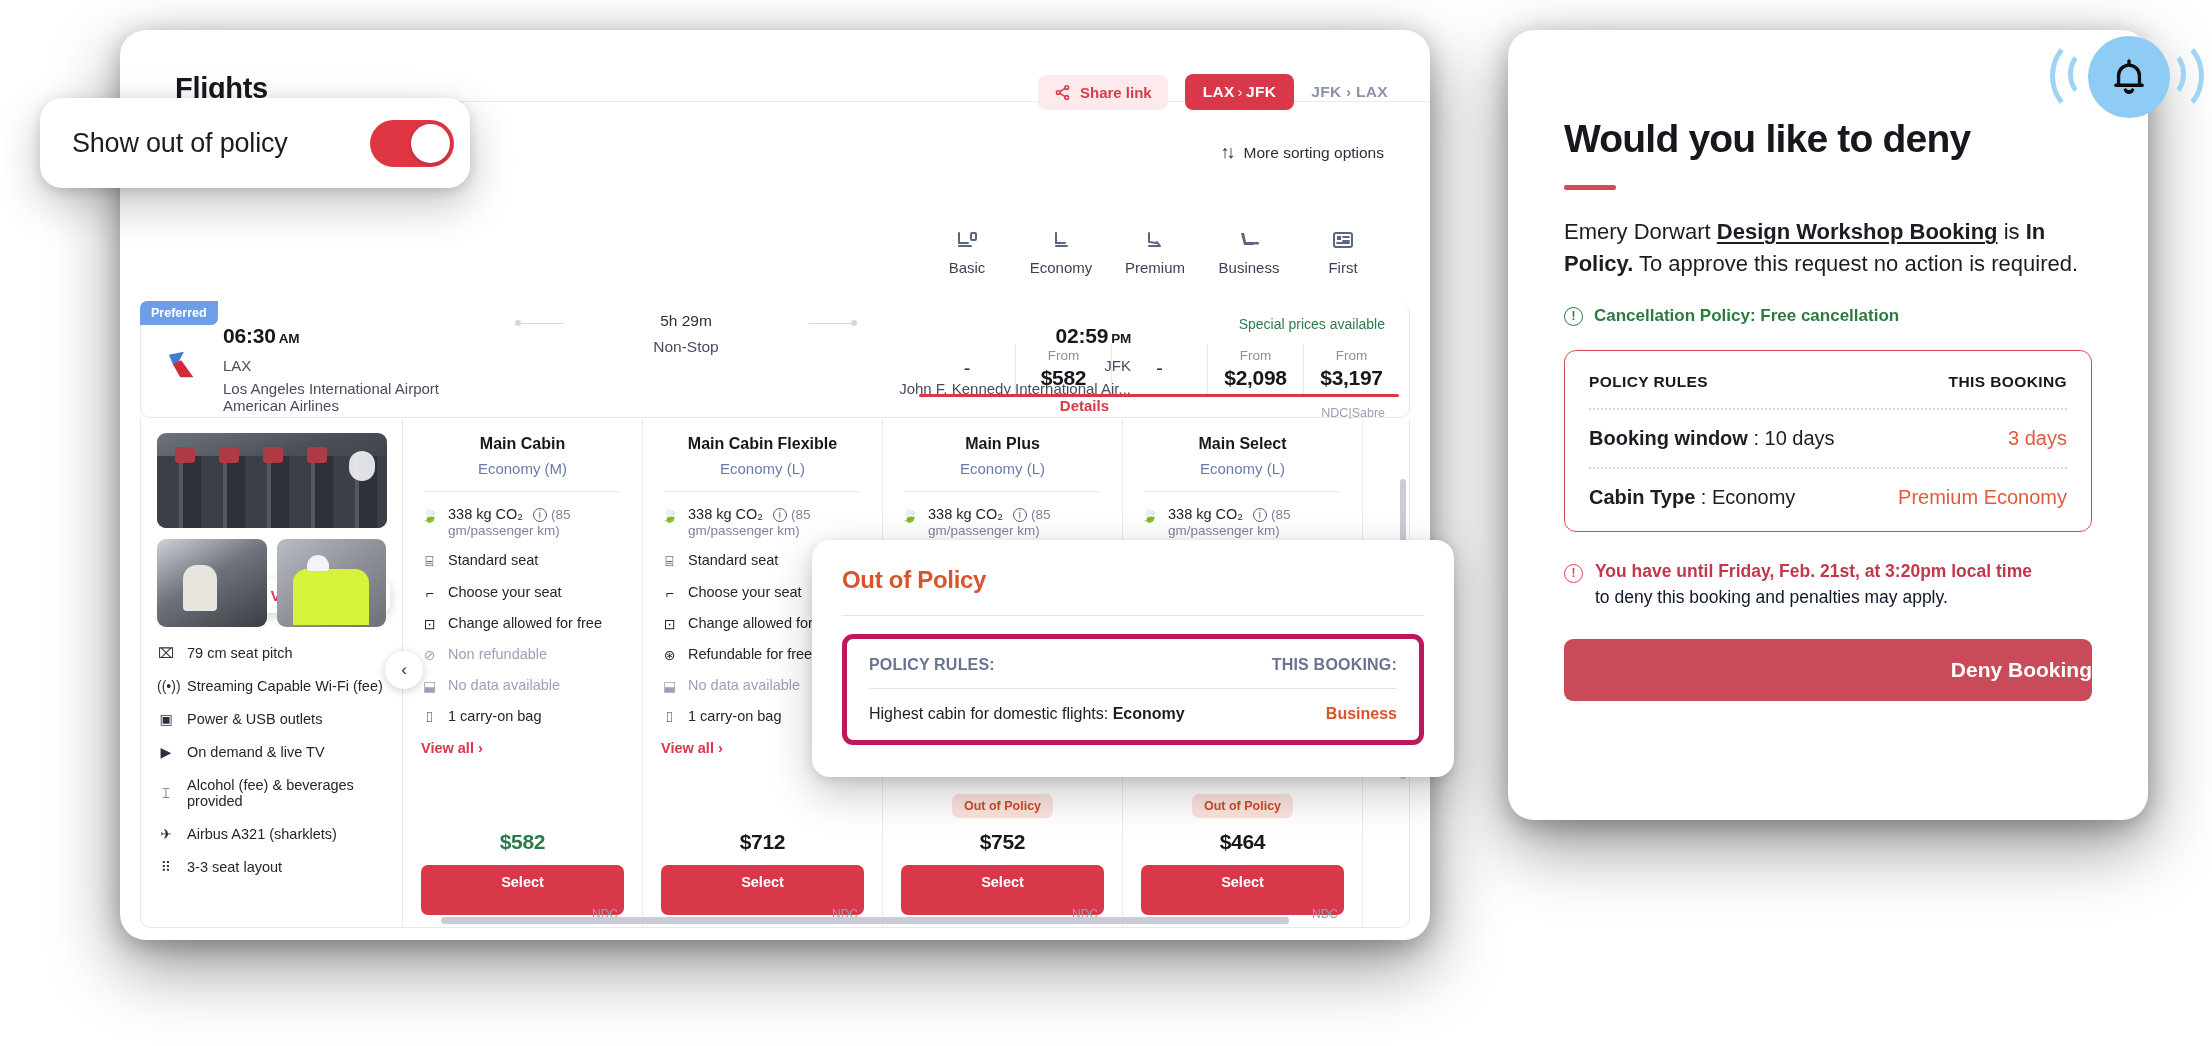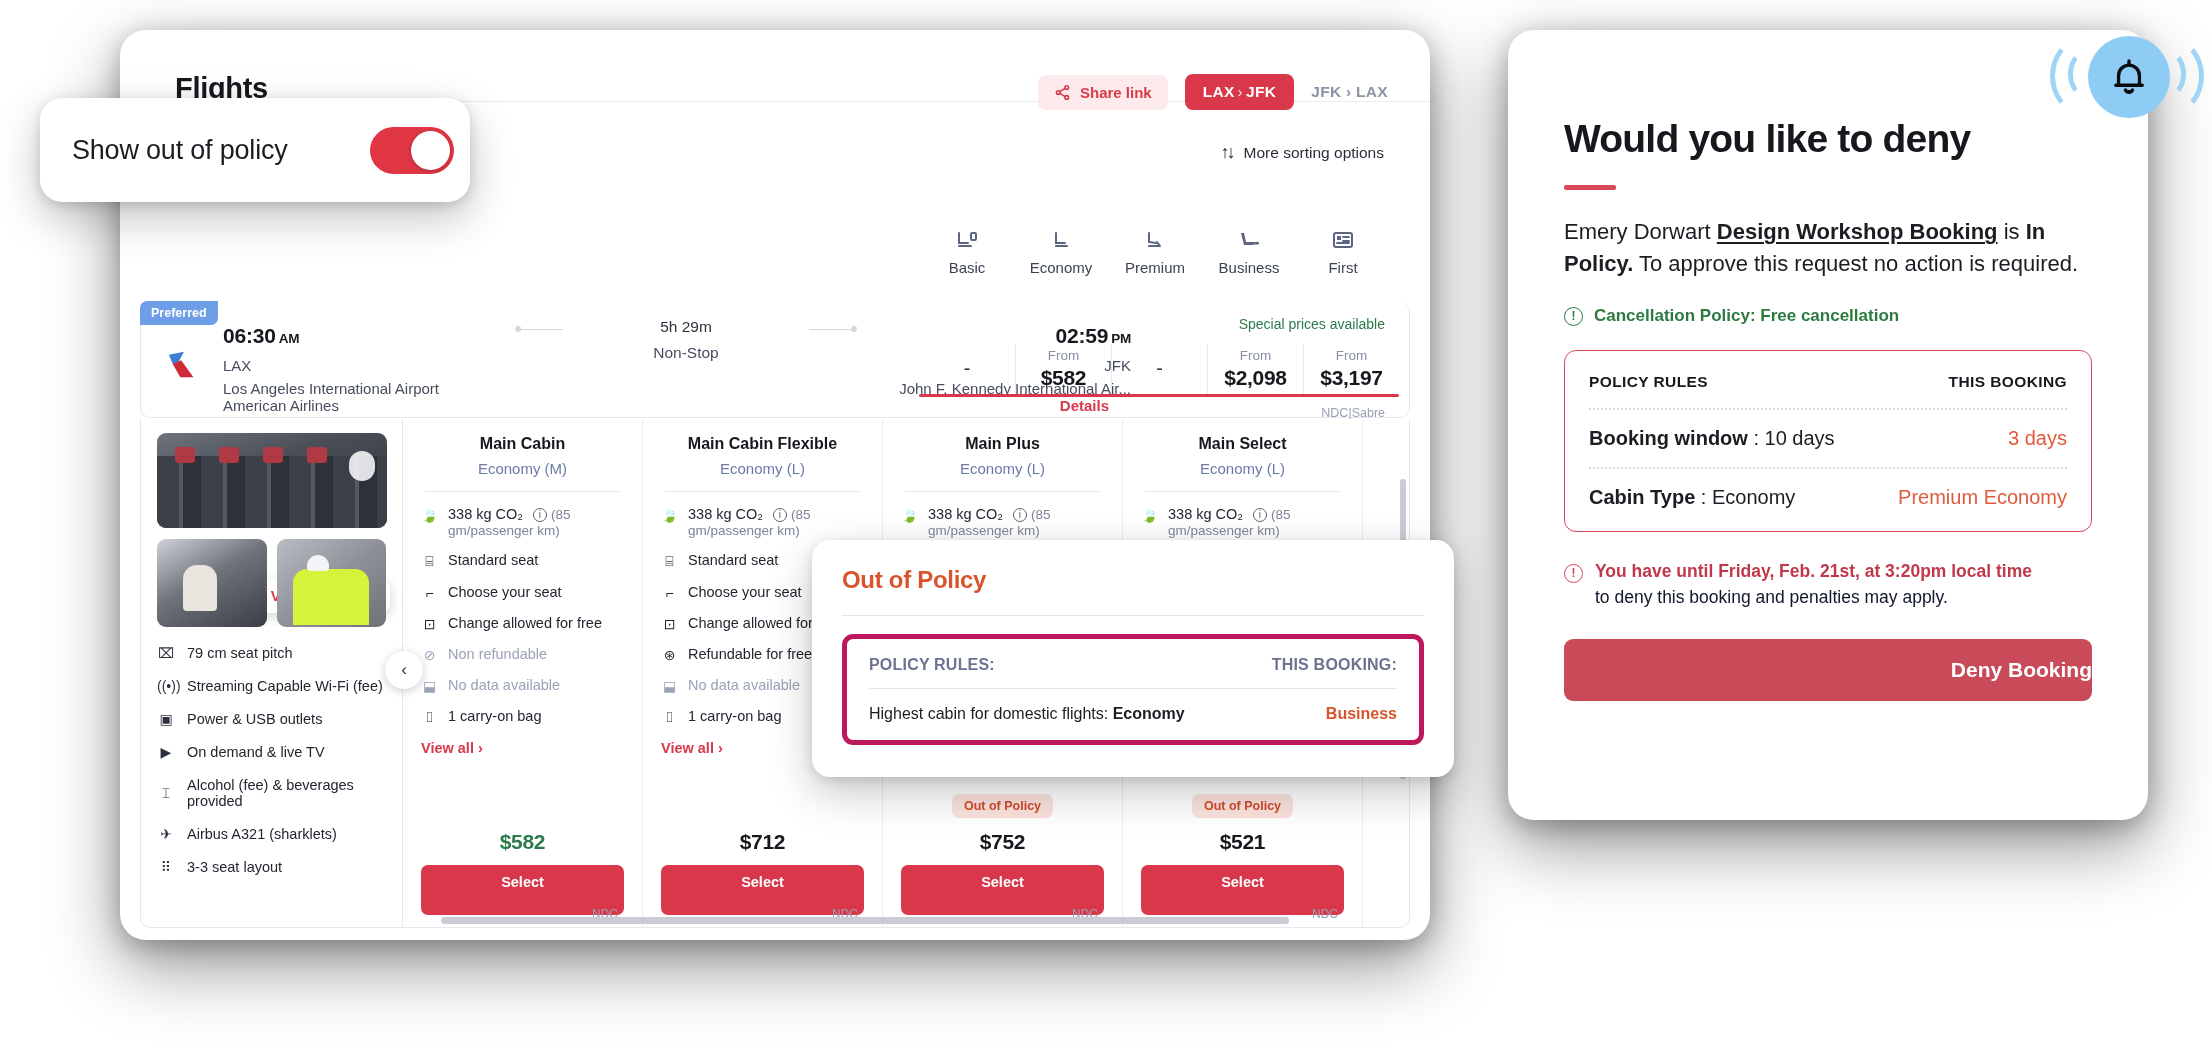--- a/index.html
+++ b/index.html
@@ -91,21 +91,21 @@
   .arr-block { position: absolute; left: 690px; top: 22px; text-align: right; width: 300px;}
   .t-time { font-size: 21px; font-weight: 700; color: #16181d; letter-spacing: -0.2px; }
   .t-time .mer { font-size: 13.5px; font-weight: 700; margin-left: 3px; }
   .t-code { font-size: 15px; color: #474d5e; margin-top: 9px; }
   .t-airport { font-size: 15px; color: #474d5e; margin-top: 6px; }
   .t-carrier { font-size: 15px; color: #474d5e; position: absolute; left: 82px; top: 95px; }
   .t-details {
     position: absolute; right: 300px; top: 95px;
     font-size: 15px; color: #d9374a; font-weight: 600; cursor: pointer;
   }
-  .mid-block { position: absolute; left: 430px; top: 16px; width: 230px; text-align: center; }
+  .mid-block { position: absolute; left: 430px; top: 10px; width: 230px; text-align: center; }
   .mid-dur { font-size: 15.5px; color: #2c3140; }
   .mid-stop { font-size: 15.5px; color: #474d5e; margin-top: 8px; }
   .mid-line { position: absolute; top: 11px; height: 1px; background: #d3d7e0; width: 46px; }
   .mid-line.l { left: -54px; } .mid-line.r { right: -54px; }
   .mid-dot { position:absolute; top:8px; width:6px; height:6px; border-radius:50%; background:#d3d7e0;}
   .mid-dot.l { left:-56px;} .mid-dot.r{ right:-56px;}
 
   .special-prices {
     position: absolute; right: 24px; top: 14px;
     font-size: 14px; color: #2d7a4c;
@@ -230,21 +230,21 @@
     background: #c9ccd4; border-radius: 4px;
   }
   .vscroll {
     position: absolute; right: 3px; top: 60px; width: 6px; height: 300px;
     background: #c9ccd4; border-radius: 4px;
   }
 
   
   .toggle-card {
     position: absolute; left: 40px; top: 98px;
-    width: 430px; height: 104px;
+    width: 430px; height: 90px;
     background: #fff; border-radius: 22px;
     box-shadow: 0 16px 44px rgba(0,0,0,.24), 0 3px 12px rgba(0,0,0,.14);
     display: flex; align-items: center; justify-content: space-between;
     padding: 0 16px 0 32px; z-index: 30;
   }
   .toggle-label { font-size: 27px; color: #1b1d23; letter-spacing: -0.2px; }
   .switch {
     width: 84px; height: 47px; border-radius: 24px; background: #e03644;
     position: relative; cursor: pointer;
   }
@@ -635,21 +635,21 @@
             <div class="feat">
               <span class="ic">🍃</span>
               <span class="tx">
                 <span>338 kg CO₂</span>
                 <span class="info-c">i</span>
                 <span class="sub">(85 gm/passenger km)</span>
               </span>
             </div>
             <div class="fcol-bottom">
               <div class="oop-badge">Out of Policy</div>
-              <div class="fare-price">$521</div>
+              <div class="fare-price">$464</div>
               <div class="select-btn">Select</div>
               <div class="ndc-tag">NDC</div>
             </div>
           </div>
 
           <div class="vscroll"></div>
         </div>
 
         <div class="hscroll"></div>
       </div>

